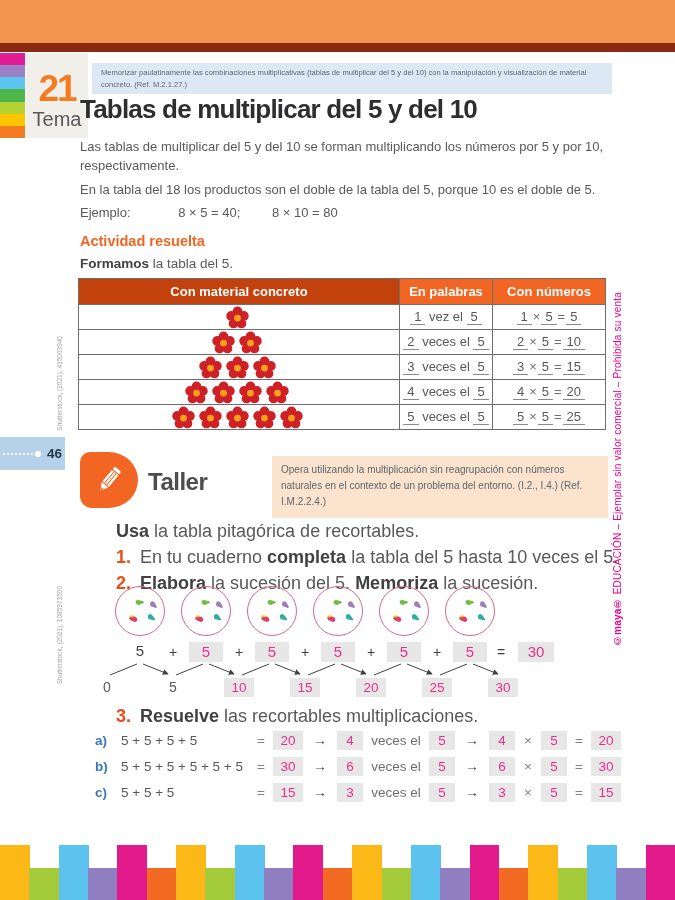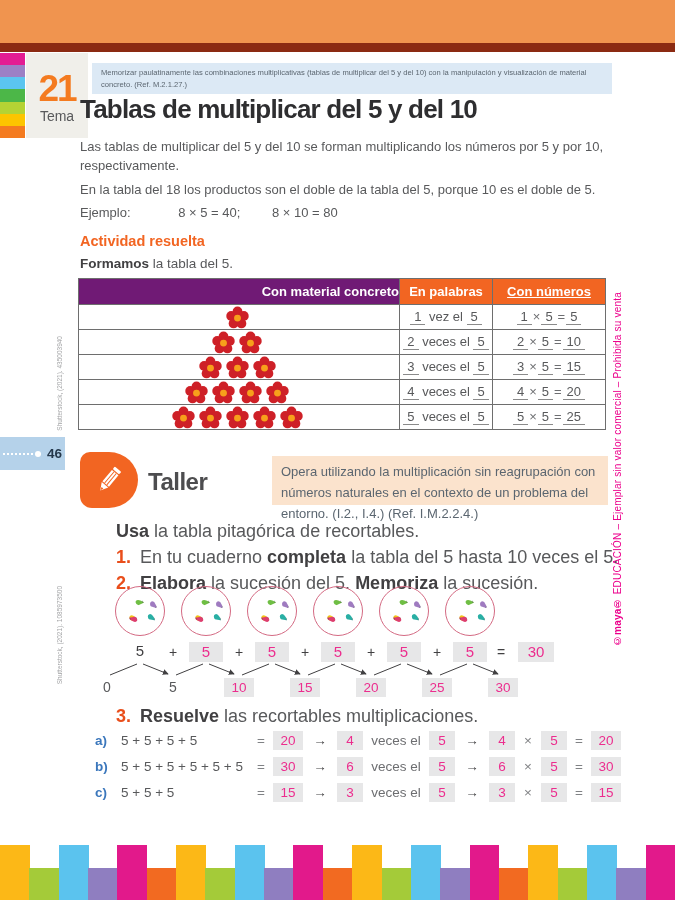--- a/index.html
+++ b/index.html
@@ -10,43 +10,43 @@
   }
   .abs{position:absolute;}
   
   .topbar{left:0;top:0;width:675px;height:43px;background:#F0944F;}
   .maroonbar{left:0;top:43px;width:675px;height:9px;background:#8B2A12;}
   
   .stripes{left:0;top:53px;width:25px;height:85px;display:flex;flex-direction:column;}
   .stripes div{flex:1;}
   .tema-box{left:26px;top:53px;width:62px;height:85px;background:#F0EFEA;text-align:center;}
   .tema-num{color:#F47B20;font-size:37px;font-weight:bold;letter-spacing:-2px;line-height:40px;margin-top:16px;}
-  .tema-label{color:#58595B;font-size:14px;margin-top:-1px;}
+  .tema-label{color:#58595B;font-size:20px;margin-top:-1px;}
   
   .objective{left:92px;top:63px;width:520px;height:31px;background:#DCE9F5;color:#5B6670;
     font-size:7.6px;line-height:1.6;padding:4px 9px;box-sizing:border-box;}
   
   .title{left:80px;top:94px;font-size:26px;font-weight:bold;color:#2E2E30;letter-spacing:-0.8px;}
   .para{left:80px;width:572px;font-size:13px;color:#58595B;line-height:1.45;}
   .p1{top:138px;}
   .p2{top:181px;}
   .example{top:204px;}
   .example .gap1{margin-left:44px;}
   .example .gap2{margin-left:28px;}
   .act-heading{left:80px;top:233px;font-size:14.5px;font-weight:bold;color:#F26522;}
   .lead{left:80px;top:256px;font-size:13.5px;color:#58595B;}
   .b{font-weight:bold;color:#414042;}
   
   table.mtable{left:78px;top:278px;border-collapse:collapse;table-layout:fixed;}
   table.mtable th,table.mtable td{border:1px solid #6E6E6E;padding:0;}
   table.mtable th{height:25px;color:#fff;font-size:13px;font-weight:bold;}
-  .th-red{background:#701a75;width:320px;text-align:right;}
+  .th-red{background:#c2410c;width:320px;}
   .th-or{background:#F26522;}
   .col-words{width:92px;}
-  .col-nums{width:112px;text-decoration:underline;}
+  .col-nums{width:112px;}
   table.mtable td{height:24px;font-size:13px;color:#58595B;text-align:center;vertical-align:middle;}
   td.flowers-cell{text-align:left;padding-left:7px;}
   td.flowers-cell svg{vertical-align:middle;margin-right:4px;}
   .u{display:inline-block;border-bottom:1px solid #8A8A8A;padding:0 4px;line-height:15px;}
   .op{color:#6D6E71;margin:0 1px;}
   
   .vtext{writing-mode:vertical-rl;transform:rotate(180deg);white-space:nowrap;}
   .credit{font-size:6.5px;color:#A3A4A6;}
   .credit1{left:56px;top:336px;}
   .credit2{left:56px;top:586px;}
@@ -54,22 +54,22 @@
   .side-right .brand{font-weight:bold;}
   
   .pageband{left:0;top:437px;width:65px;height:33px;background:#B5D2EA;display:flex;align-items:center;}
   .dots{width:30px;height:0;border-top:2px dotted #fff;margin-left:3px;}
   .dot{width:6px;height:6px;border-radius:50%;background:#fff;margin-left:2px;flex:none;}
   .pagenum{color:#25384B;font-weight:bold;font-size:13.5px;margin-left:6px;}
   
   .taller-icon{left:80px;top:452px;width:58px;height:56px;background:#F26522;
     border-radius:10px 50% 50% 12px;display:flex;align-items:center;justify-content:center;}
   .taller-label{left:148px;top:468px;font-size:24px;font-weight:bold;letter-spacing:-0.5px;color:#4D4D4F;}
-  .taller-note{left:272px;top:456px;width:336px;height:49px;background:#FBE3CD;color:#5B6670;
-    font-size:13px;line-height:1.6;padding:6px 9px;box-sizing:border-box;}
+  .taller-note{left:272px;top:456px;width:336px;height:62px;background:#FBE3CD;color:#5B6670;
+    font-size:10px;line-height:1.6;padding:6px 9px;box-sizing:border-box;}
   
   .task{left:68px;font-size:18px;color:#58595B;margin-left:48px;}
   .task .num{color:#E94E1B;font-weight:bold;display:inline-block;width:24px;}
   .t-usa{top:521px;}
   .t1{top:547px;}
   .t2{top:573px;}
   .t3{top:706px;}
   
   .seq{left:80px;top:584px;width:560px;height:120px;}
   .seq .circle{position:absolute;width:50px;height:50px;border:1.5px solid #D46A83;border-radius:50%;box-sizing:border-box;}

